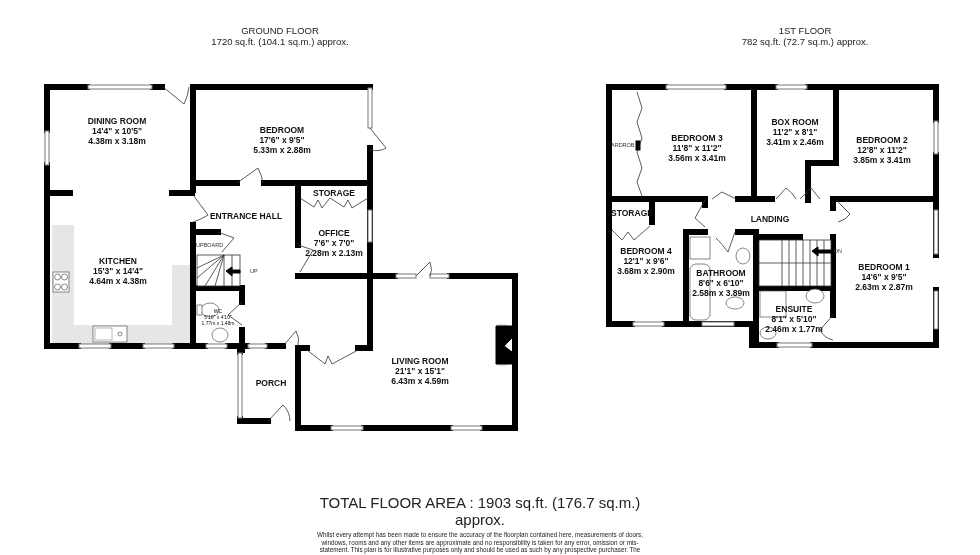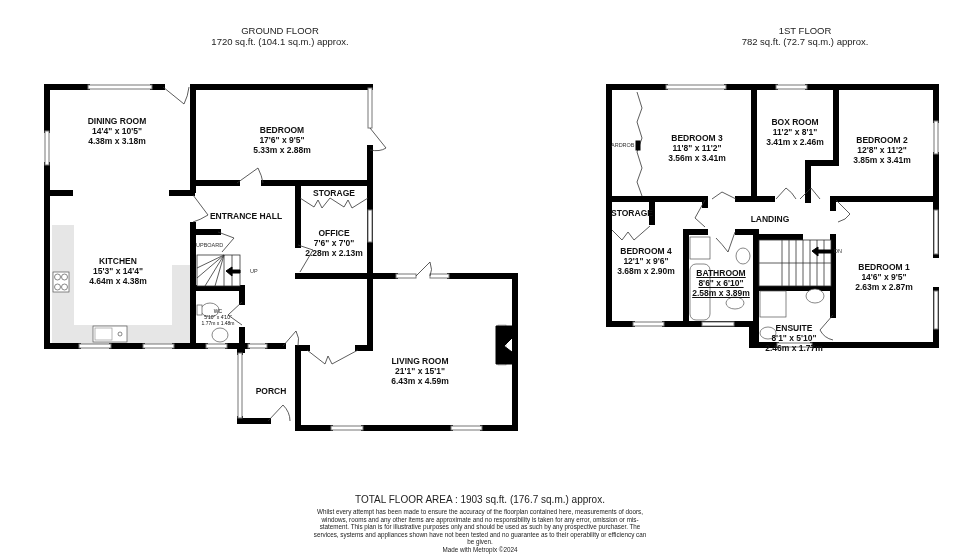--- a/index.html
+++ b/index.html
@@ -5,21 +5,21 @@
   html, body { margin:0; padding:0; background:#ffffff; }
   body { width:980px; height:555px; position:relative; overflow:hidden; font-family:"Liberation Sans", sans-serif; color:#111; }
   .canvas { position:absolute; left:0; top:0; width:980px; height:394px; }
   svg.plan { position:absolute; left:0; top:0; }
   .floor-title { position:absolute; text-align:center; font-size:9.5px; line-height:11px; color:#222; }
   .room { position:absolute; text-align:center; font-weight:bold; font-size:8.5px; line-height:10px; color:#111; transform:translate(-50%, 0); white-space:nowrap; }
   .room .dim { display:block; }
   .room.small { font-size:5px; line-height:6px; font-weight:normal; }
   .tag { position:absolute; font-size:5.5px; color:#333; white-space:nowrap; }
   .footer { position:absolute; left:310px; top:494px; width:340px; text-align:center; }
-  .footer .total { font-size:10px; color:#222; margin-bottom:3px; }
+  .footer .total { font-size:15px; color:#222; margin-bottom:3px; }
   .footer .disc { font-size:6.3px; line-height:7.6px; color:#222; }
 </style>
 </head>
 <body>
 
 <div class="canvas">
 
   <div class="floor-title" style="left:180px; top:25px; width:200px;">
     <div>GROUND FLOOR</div>
     <div>1720 sq.ft. (104.1 sq.m.) approx.</div>
@@ -267,21 +267,21 @@
   <div class="room" style="left:118px; top:256px;">
     <span>KITCHEN</span>
     <span class="dim">15'3" x 14'4"</span>
     <span class="dim">4.64m x 4.38m</span>
   </div>
   <div class="room small" style="left:218px; top:308px;">
     <span>WC</span>
     <span class="dim">5'10" x 4'10"</span>
     <span class="dim">1.77m x 1.48m</span>
   </div>
-  <div class="room" style="left:271px; top:386px;">
+  <div class="room" style="left:271px; top:378px;">
     <span>PORCH</span>
   </div>
   <div class="room" style="left:420px; top:356px;">
     <span>LIVING ROOM</span>
     <span class="dim">21'1" x 15'1"</span>
     <span class="dim">6.43m x 4.59m</span>
   </div>
   <div class="tag" style="left:196px; top:242px;">UPBOARD</div>
   <div class="tag" style="left:250px; top:268px;">UP</div>
 
@@ -304,31 +304,31 @@
     <span>STORAGE</span>
   </div>
   <div class="room" style="left:770px; top:214px;">
     <span>LANDING</span>
   </div>
   <div class="room" style="left:646px; top:246px;">
     <span>BEDROOM 4</span>
     <span class="dim">12'1" x 9'6"</span>
     <span class="dim">3.68m x 2.90m</span>
   </div>
-  <div class="room" style="left:721px; top:268px;text-decoration:underline;">
+  <div class="room" style="left:721px; top:268px;">
     <span>BATHROOM</span>
     <span class="dim">8'6" x 6'10"</span>
     <span class="dim">2.58m x 3.89m</span>
   </div>
   <div class="room" style="left:884px; top:262px;">
     <span>BEDROOM 1</span>
     <span class="dim">14'6" x 9'5"</span>
     <span class="dim">2.63m x 2.87m</span>
   </div>
-  <div class="room" style="left:794px; top:304px;margin-top:19px;">
+  <div class="room" style="left:794px; top:304px;">
     <span>ENSUITE</span>
     <span class="dim">8'1" x 5'10"</span>
     <span class="dim">2.46m x 1.77m</span>
   </div>
   <div class="tag" style="left:611px; top:142px;">ARDROB</div>
   <div class="tag" style="left:834px; top:248px;">DN</div>
 
   <div class="footer">
     <div class="total">TOTAL FLOOR AREA : 1903 sq.ft. (176.7 sq.m.) approx.</div>
     <div class="disc">Whilst every attempt has been made to ensure the accuracy of the floorplan contained here, measurements of doors, windows, rooms and any other items are approximate and no responsibility is taken for any error, omission or mis-statement. This plan is for illustrative purposes only and should be used as such by any prospective purchaser. The services, systems and appliances shown have not been tested and no guarantee as to their operability or efficiency can be given.</div>

